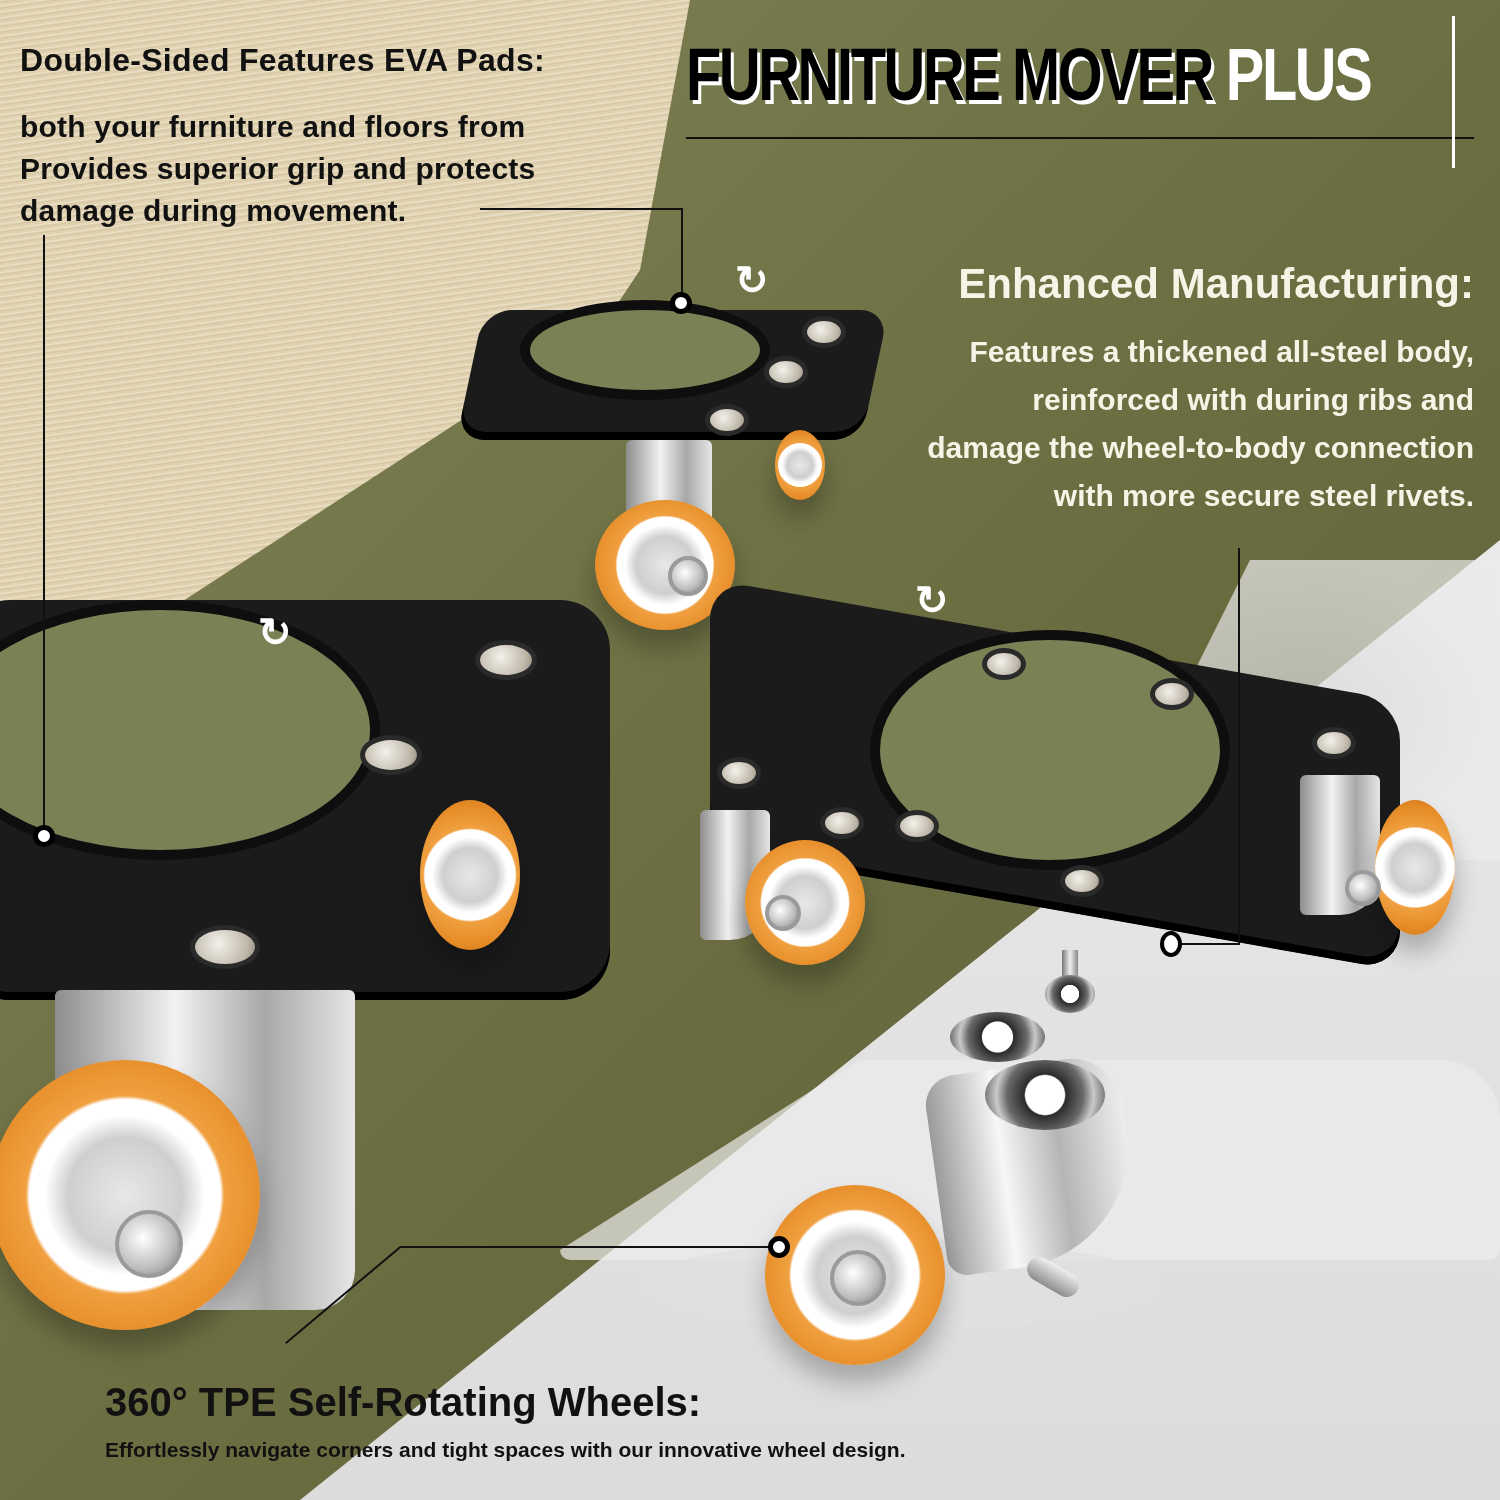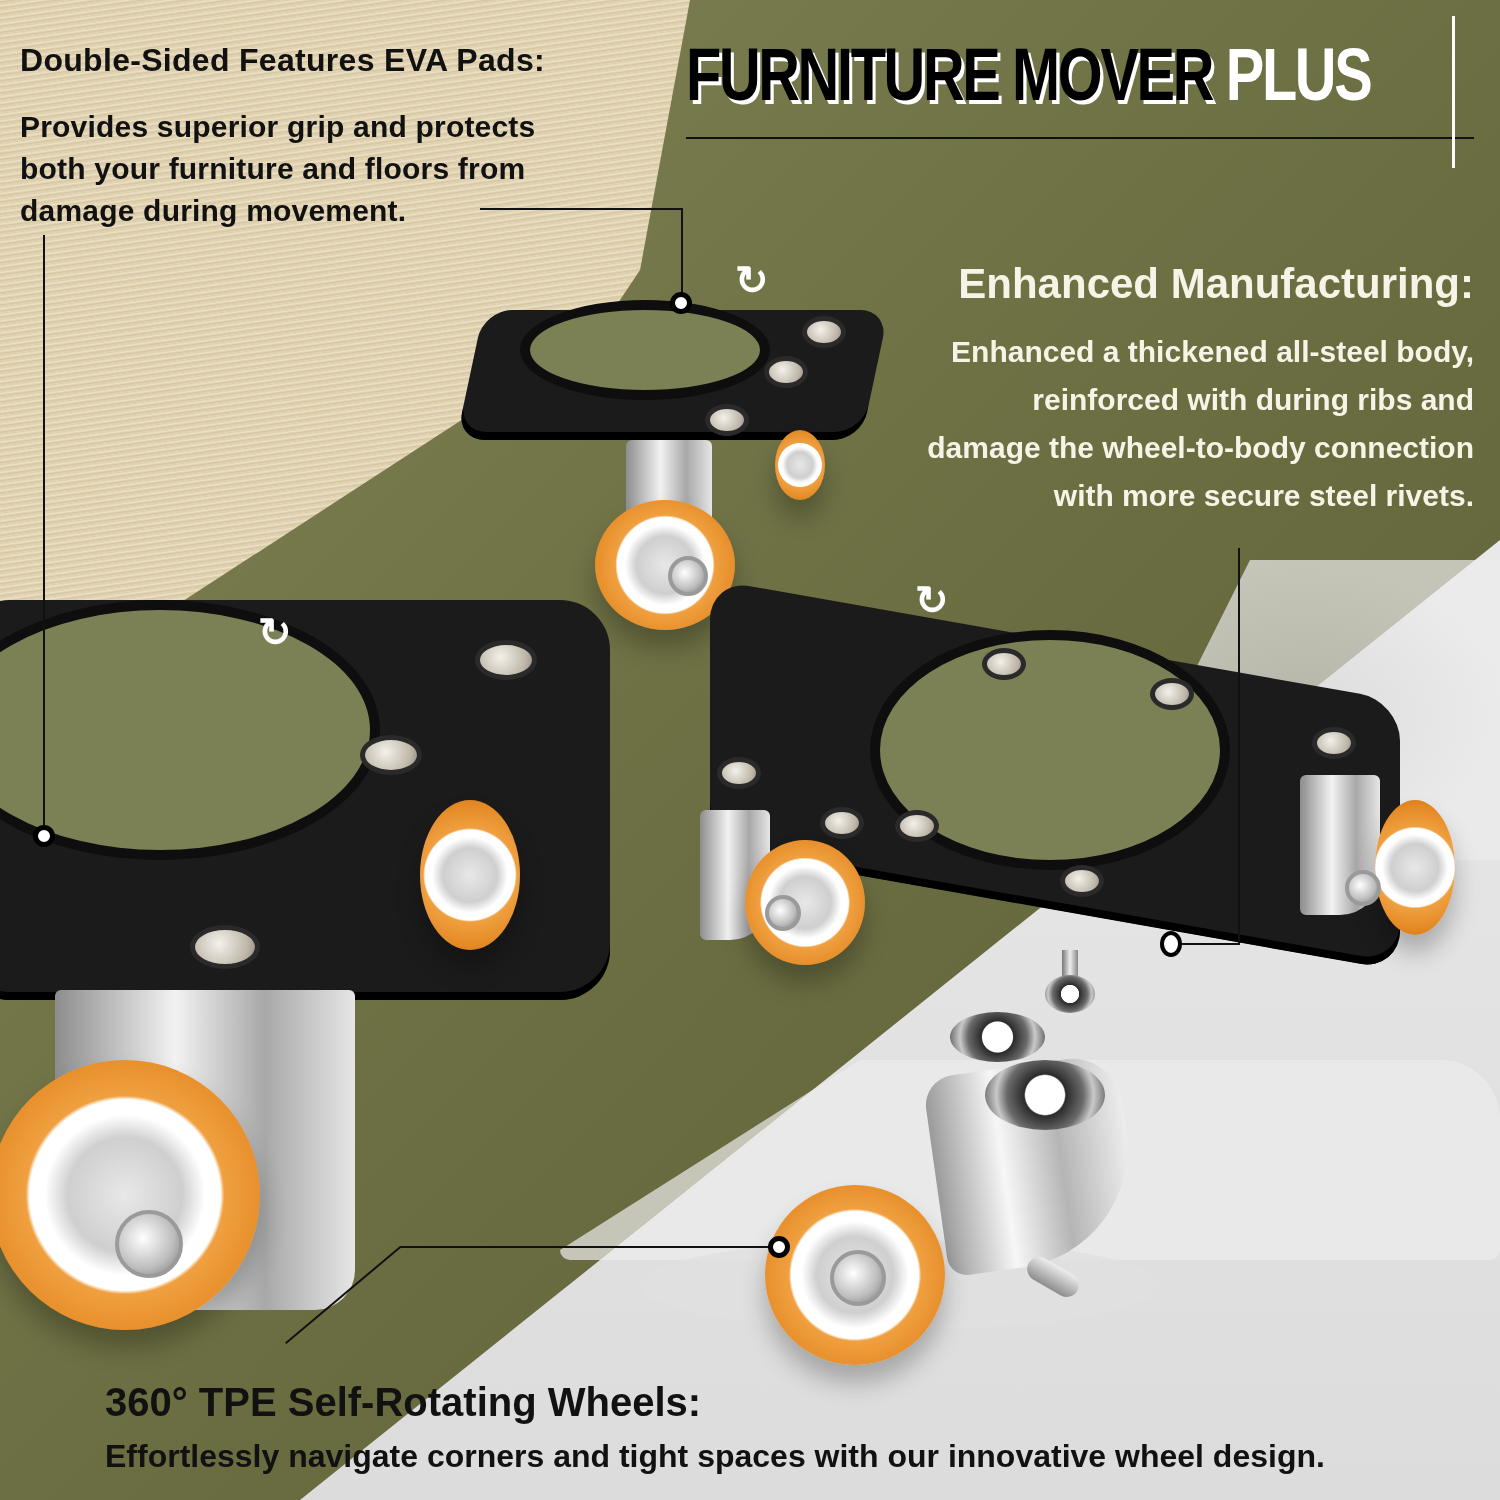--- a/index.html
+++ b/index.html
@@ -21,21 +21,21 @@
     .title { position:absolute; left:686px; top:38px; font-family:"Liberation Sans Narrow","Liberation Sans", sans-serif; font-weight:bold; font-size:74px; letter-spacing:-3px; transform:scaleX(.78); transform-origin:left top; white-space:nowrap; line-height:1; }
     .title .dark { color:#000; text-shadow:4px 4px 0 #fff; }
     .title .light { color:#fff; }
     .title-rule { position:absolute; left:686px; top:137px; width:788px; height:2px; background:#111; }
     .title-vbar { position:absolute; left:1452px; top:16px; width:3px; height:152px; background:#fff; }
     .sec1-h { left:20px; top:42px; font-size:32px; letter-spacing:.3px; }
     .sec1-b { left:20px; top:106px; font-size:30px; line-height:42px; width:620px; letter-spacing:.2px; }
     .sec2-h { right:26px; top:260px; font-size:42px; text-align:center; color:#f7f3e6; }
     .sec2-b { right:26px; top:328px; font-size:30px; line-height:48px; text-align:right; color:#f7f3e6; width:640px; }
     .sec3-h { left:105px; top:1380px; font-size:40px; }
-    .sec3-b { left:105px; top:1438px; font-size:32px; }
+    .sec3-b { left:105px; top:1438px; font-size:21px; }
 
     
     .plate { position:absolute; background:#1b1b1b; border-radius:28px; box-shadow:inset 0 -8px 0 #000; }
     .pad { position:absolute; border-radius:50%; background:#7b8055; border:10px solid #0e0e0e; }
     .rivet { position:absolute; width:34px; height:22px; border-radius:50%; background:radial-gradient(circle at 40% 40%,#f4f1ea 0%,#bdb6a8 70%,#8a857a 100%); border:5px solid #2a2a2a; }
     .bracket { position:absolute; background:linear-gradient(90deg,#8d8d8d 0%,#f2f2f2 40%,#a8a8a8 70%,#e6e6e6 100%); border-radius:6px 6px 40px 6px; }
     .wheel { position:absolute; border-radius:50%; background:radial-gradient(circle,#e8e8e8 0%,#cfcfcf 30%,#ffffff 42%,#ffffff 50%,#f0a040 52%,#e48a25 78%,#c8701a 100%); box-shadow:0 18px 24px rgba(0,0,0,.25); }
     .hub { position:absolute; border-radius:50%; background:radial-gradient(circle at 40% 40%,#fff 0%,#bdbdbd 60%,#7a7a7a 100%); border:4px solid #9a9a9a; }
     .arrow { position:absolute; color:#fff; font-size:40px; font-weight:bold; line-height:1; }
     .stem { position:absolute; background:linear-gradient(90deg,#777,#eee,#888); }
@@ -56,28 +56,28 @@
 
 <div class="title">
   <span class="dark">FURNITURE MOVER</span>
   <span class="light">PLUS</span>
 </div>
 <div class="title-rule"></div>
 <div class="title-vbar"></div>
 
 <div class="heading-dark sec1-h">Double-Sided Features EVA Pads:</div>
 <div class="heading-dark sec1-b">
+  <div>both your furniture and floors from</div>
   <div>Provides superior grip and protects</div>
-  <div>both your furniture and floors from</div>
   <div>damage during movement.</div>
 </div>
 
 <div class="heading-dark sec2-h">Enhanced Manufacturing:</div>
 <div class="heading-dark sec2-b">
-  <div>Enhanced a thickened all-steel body,</div>
+  <div>Features a thickened all-steel body,</div>
   <div>reinforced with during ribs and</div>
   <div>damage the wheel-to-body connection</div>
   <div>with more secure steel rivets.</div>
 </div>
 
 <div class="plate" style="left:470px;top:310px;width:405px;height:130px;transform:skewX(-12deg);"></div>
 <div class="pad" style="left:520px;top:300px;width:230px;height:80px;"></div>
 <div class="rivet" style="left:802px;top:316px;"></div>
 <div class="rivet" style="left:764px;top:356px;"></div>
 <div class="rivet" style="left:705px;top:404px;"></div>

